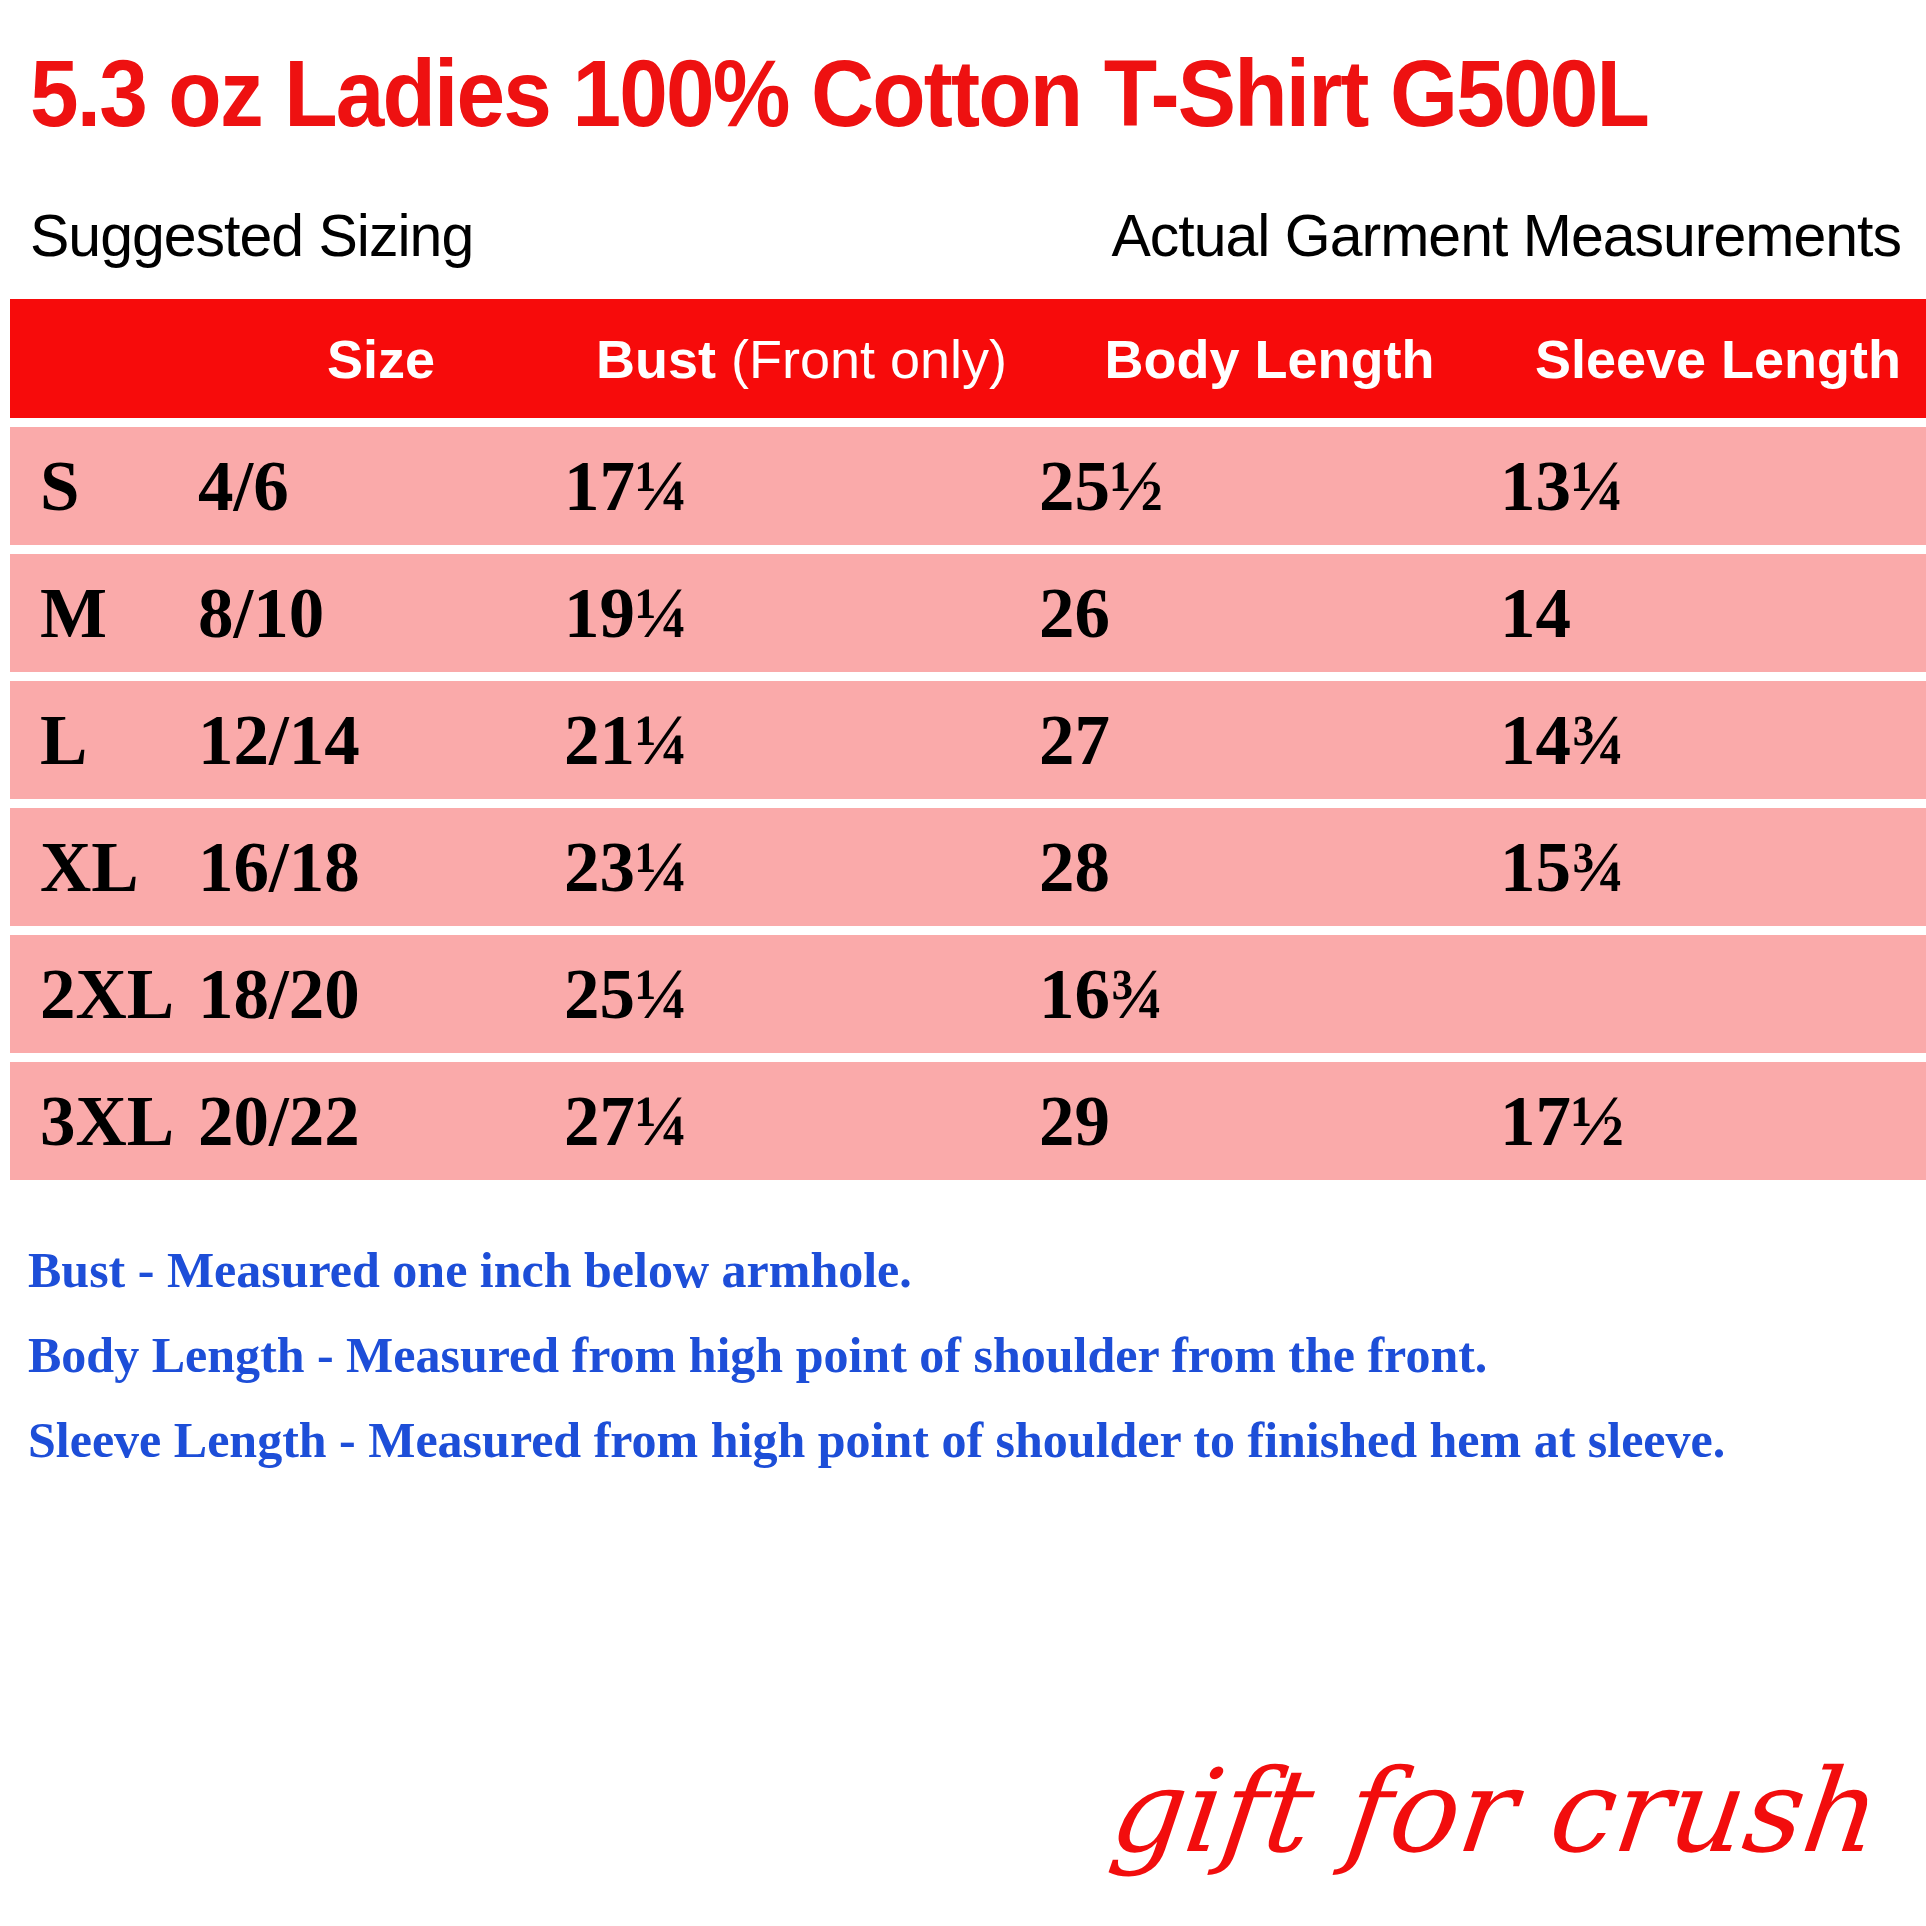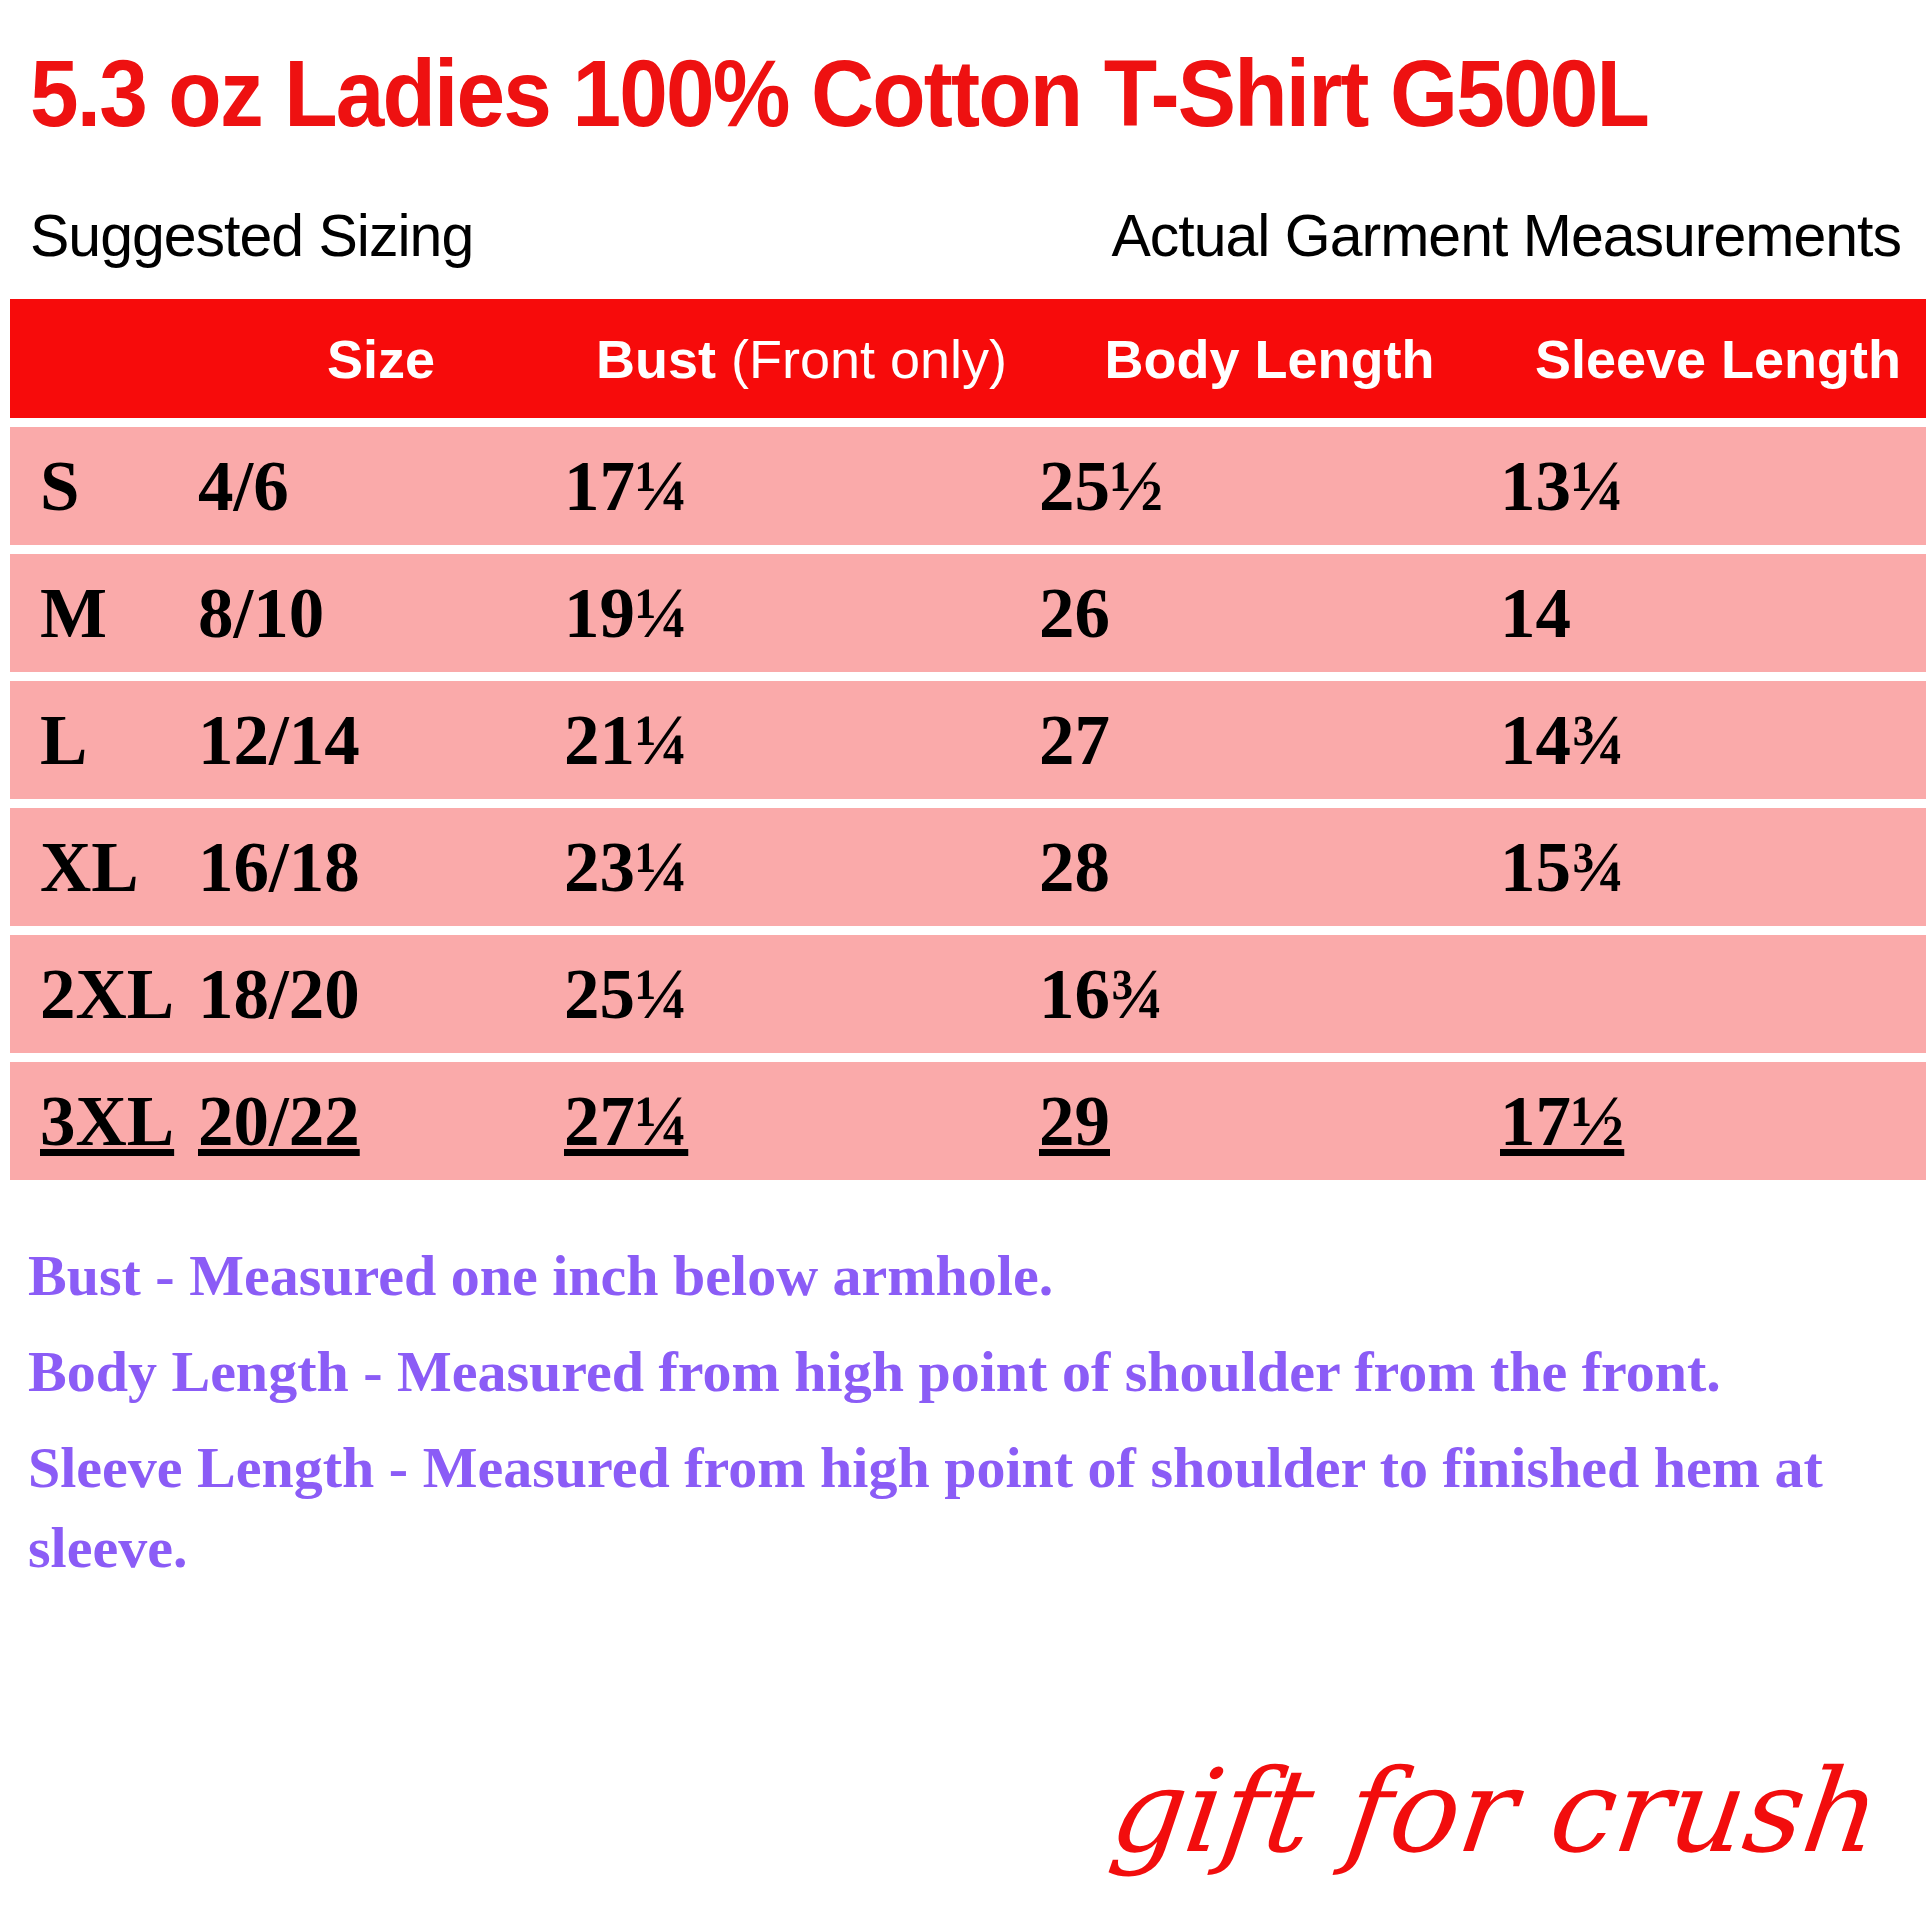--- a/index.html
+++ b/index.html
@@ -57,33 +57,33 @@
   .thead .cell { text-align: center; white-space: nowrap; }
   .thead .bust-note { font-weight: normal; }
   .trow {
     height: 118px;
     background: #faaaaa;
     margin-bottom: 9px;
     font-family: "Liberation Serif", serif;
     font-weight: bold;
     font-size: 71px;
   }
-  .trow:last-child { margin-bottom: 16px; text-decoration: underline; }
+  .trow:last-child { margin-bottom: 16px; }
   .trow .cell { text-align: left; white-space: nowrap; }
   .trow .cell.row-label { text-align: left; padding-left: 30px; }
 
   .notes {
     position: absolute;
     left: 28px; top: 1236px;
     width: 1877px;
     font-family: "Liberation Serif", serif;
     font-weight: bold;
-    font-size: 58px;
+    font-size: 50px;
     line-height: 1.38;
-    color: #8b5cf6;
+    color: #1d4ed8;
   }
   .notes p { margin-bottom: 16px; }
 
   .watermark {
     position: absolute;
     right: 48px; top: 1744px;
     font-family: "DejaVu Serif", serif;
     font-style: italic;
     font-size: 115px;
     color: #f20d0d;

